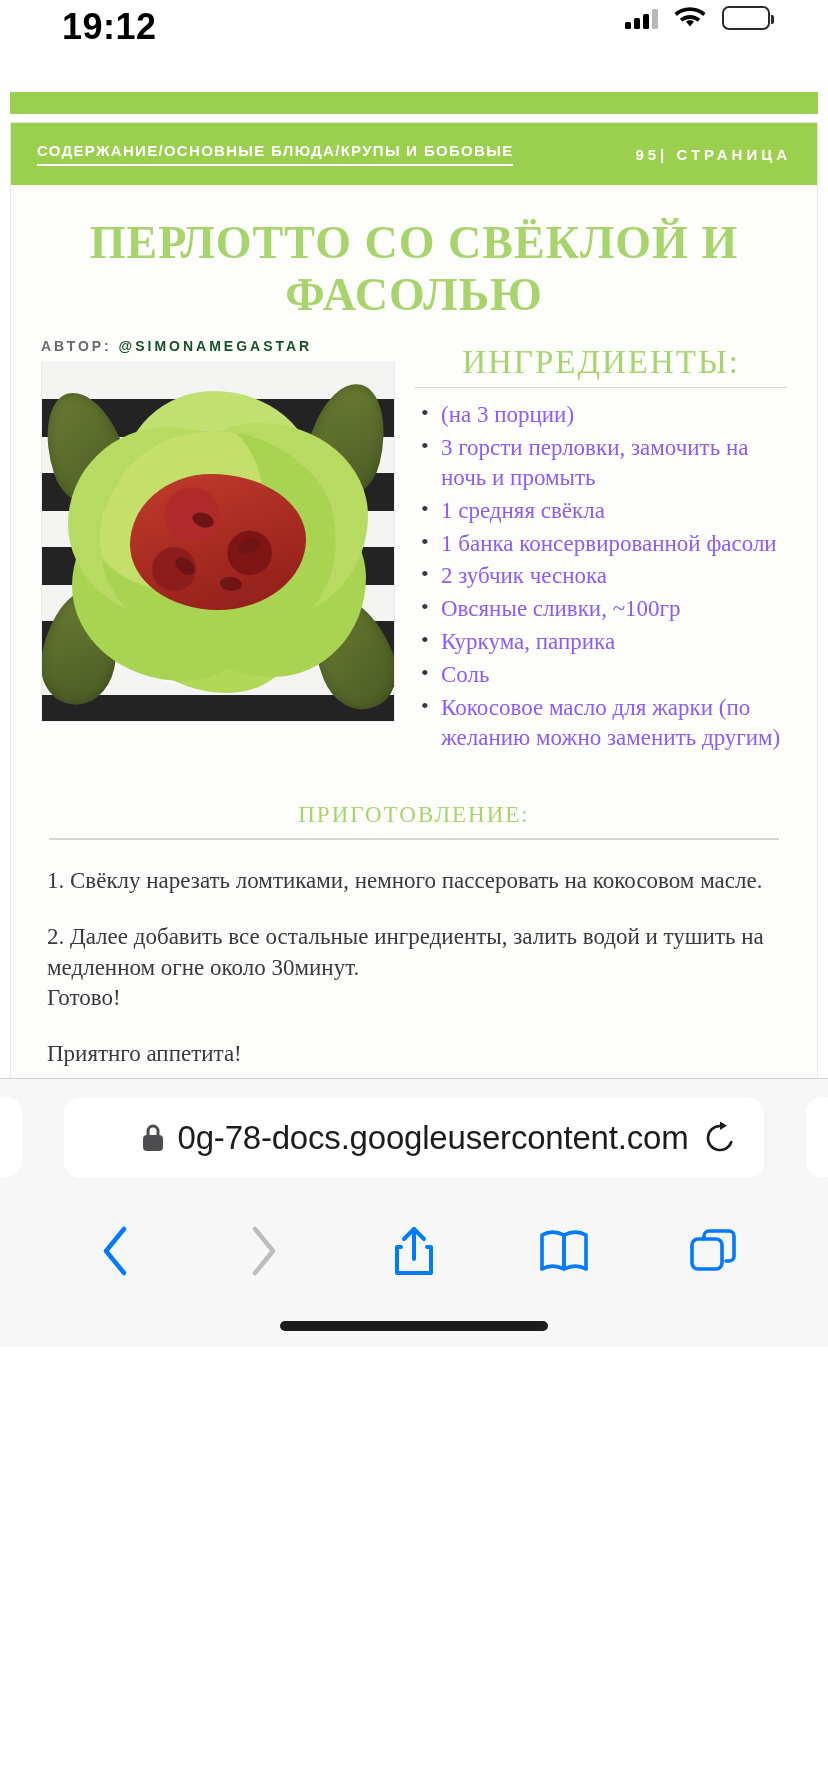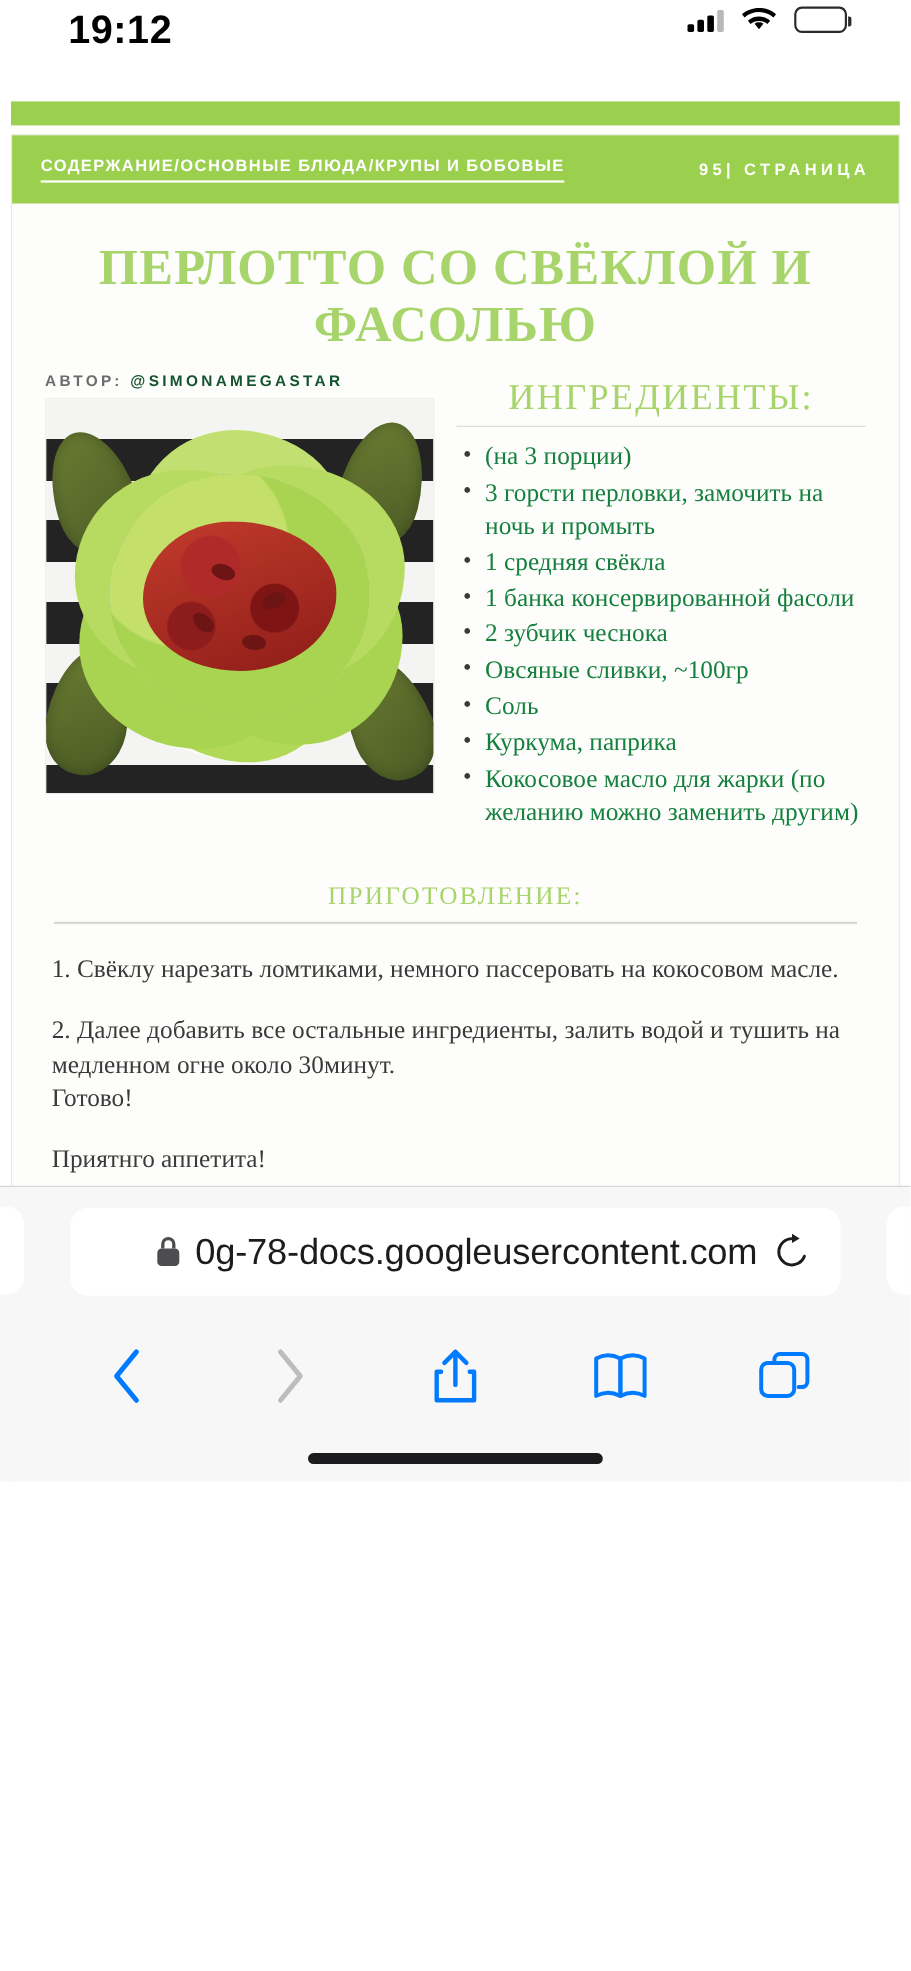--- a/index.html
+++ b/index.html
@@ -265,21 +265,21 @@
   ul.ing-list {
     margin: 0;
     padding-left: 26px;
     list-style: none;
   }
   ul.ing-list li {
     position: relative;
     font-family: "Liberation Serif", serif;
     font-size: 23px;
     line-height: 1.3;
-    color: #15803d;
+    color: #8b5cf6;
     margin-bottom: 3px;
   }
   ul.ing-list li::before {
     content: "•";
     position: absolute;
     left: -20px;
     top: -1px;
     color: #3a3a3a;
     font-size: 22px;
   }
@@ -449,22 +449,22 @@
         <div class="right-col">
           <div class="section-heading">ИНГРЕДИЕНТЫ:</div>
           <div class="hr-thin"></div>
           <ul class="ing-list">
             <li>(на 3 порции)</li>
             <li>3 горсти перловки, замочить на ночь и промыть</li>
             <li>1 средняя свёкла</li>
             <li>1 банка консервированной фасоли</li>
             <li>2 зубчик чеснока</li>
             <li>Овсяные сливки, ~100гр</li>
+            <li>Куркума, паприка</li>
             <li>Соль</li>
-            <li>Куркума, паприка</li>
             <li>Кокосовое масло для жарки (по желанию можно заменить другим)</li>
           </ul>
         </div>
       </div>
 
       <div class="prep-wrap">
         <div class="prep-heading">ПРИГОТОВЛЕНИЕ:</div>
         <div class="prep-rule"></div>
         <p class="prep-step">1. Свёклу нарезать ломтиками, немного пассеровать на кокосовом масле.</p>
         <p class="prep-step" style="white-space:pre-line;">2. Далее добавить все остальные ингредиенты, залить водой и тушить на медленном огне около 30минут.

